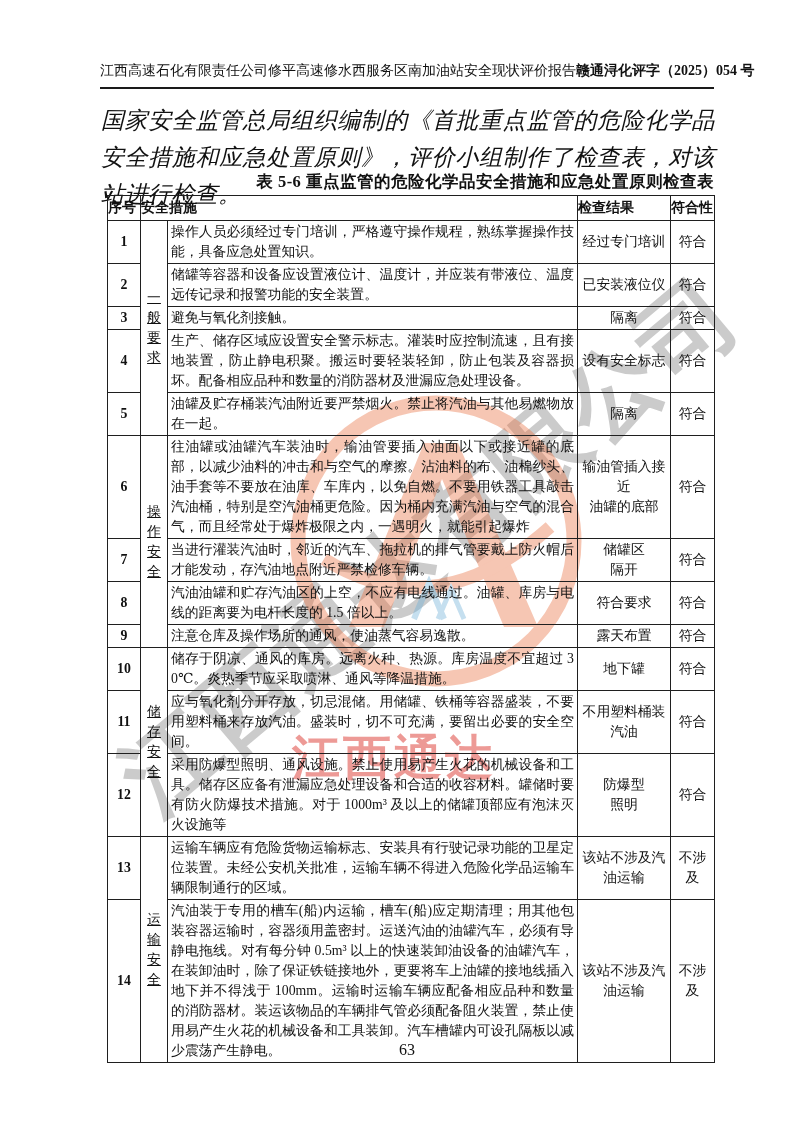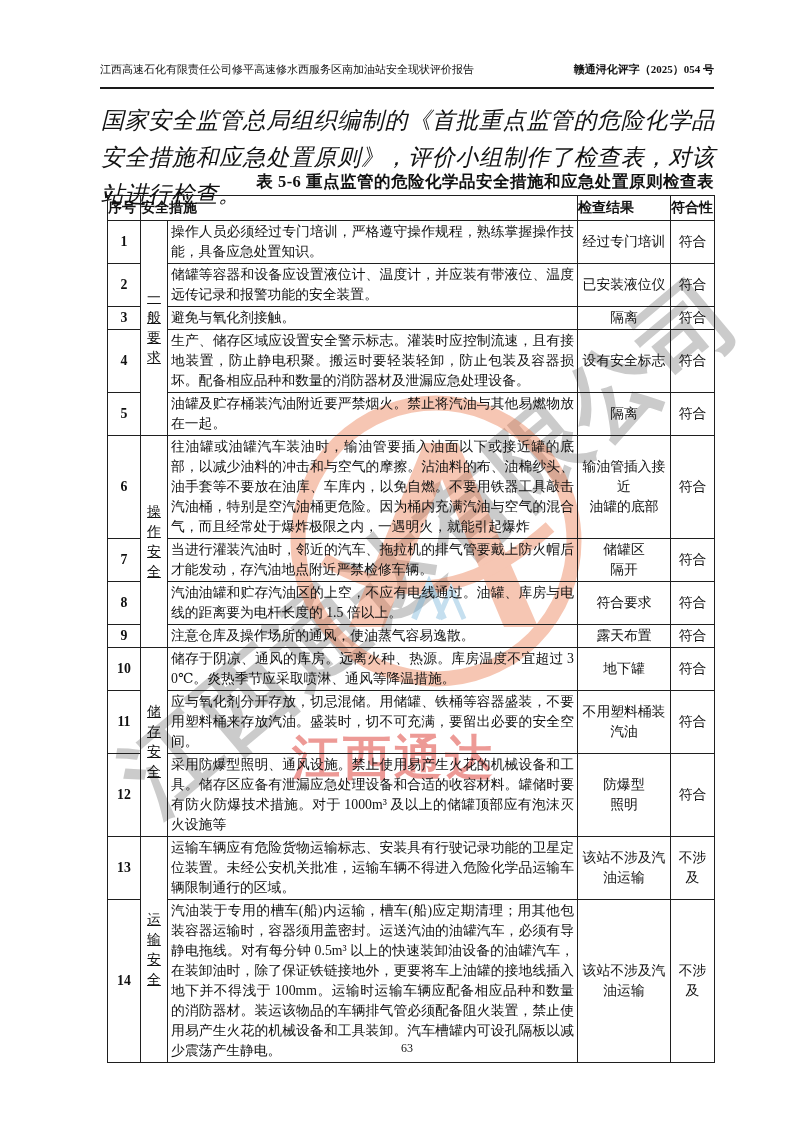--- a/index.html
+++ b/index.html
@@ -7,21 +7,21 @@
     width:800px;height:1131px;position:relative;background:#ffffff;
     font-family:"Liberation Serif","DejaVu Serif",serif;color:#111;
     overflow:hidden;
   }
   .page{position:absolute;left:0;top:0;width:800px;height:1131px;}
 
   
   .doc-header{
     position:absolute;left:100px;top:62px;width:614px;
     display:flex;justify-content:space-between;align-items:flex-end;
-    font-size:11px;letter-spacing:0px;white-space:nowrap;
+    font-size:14px;letter-spacing:0px;white-space:nowrap;
   }
   .doc-header .hdr-right{font-weight:bold;}
   .hdr-rule{position:absolute;left:100px;top:87px;width:614px;height:0;
     border-top:2px solid #1a1a1a;}
 
   
   .intro{
     position:absolute;left:101px;top:102px;width:614px;
     font-size:23px;line-height:37px;text-align:justify;letter-spacing:0.4px;font-style:italic;
   }
@@ -52,21 +52,21 @@
     text-align:center;font-size:12.8px;line-height:16px;
     padding:0 1px;word-break:break-all;text-decoration:underline;
   }
   td.c-measure{text-align:justify;padding:2px 4px 2px 5px;word-break:break-all;margin-top:28px;}
   td.c-result{text-align:center;white-space:pre-line;font-size:13.2px;line-height:21px;padding:1px 2px;}
   td.c-comp{text-align:center;font-size:13.5px;padding:1px 1px;}
 
   
   .page-num{
     position:absolute;left:100px;top:1041px;width:614px;text-align:center;
-    font-size:12px;
+    font-size:16px;
   }
 
   
   .wm{position:absolute;pointer-events:none;}
   .wm-stamp{left:286px;top:391px;width:300px;height:300px;opacity:0.40;}
   .wm-diag{
     left:20px;top:482px;width:820px;text-align:center;
     transform:rotate(-40deg);transform-origin:center;
     font-size:94px;font-weight:bold;letter-spacing:2px;white-space:nowrap;
     color:rgba(125,125,125,0.40);

